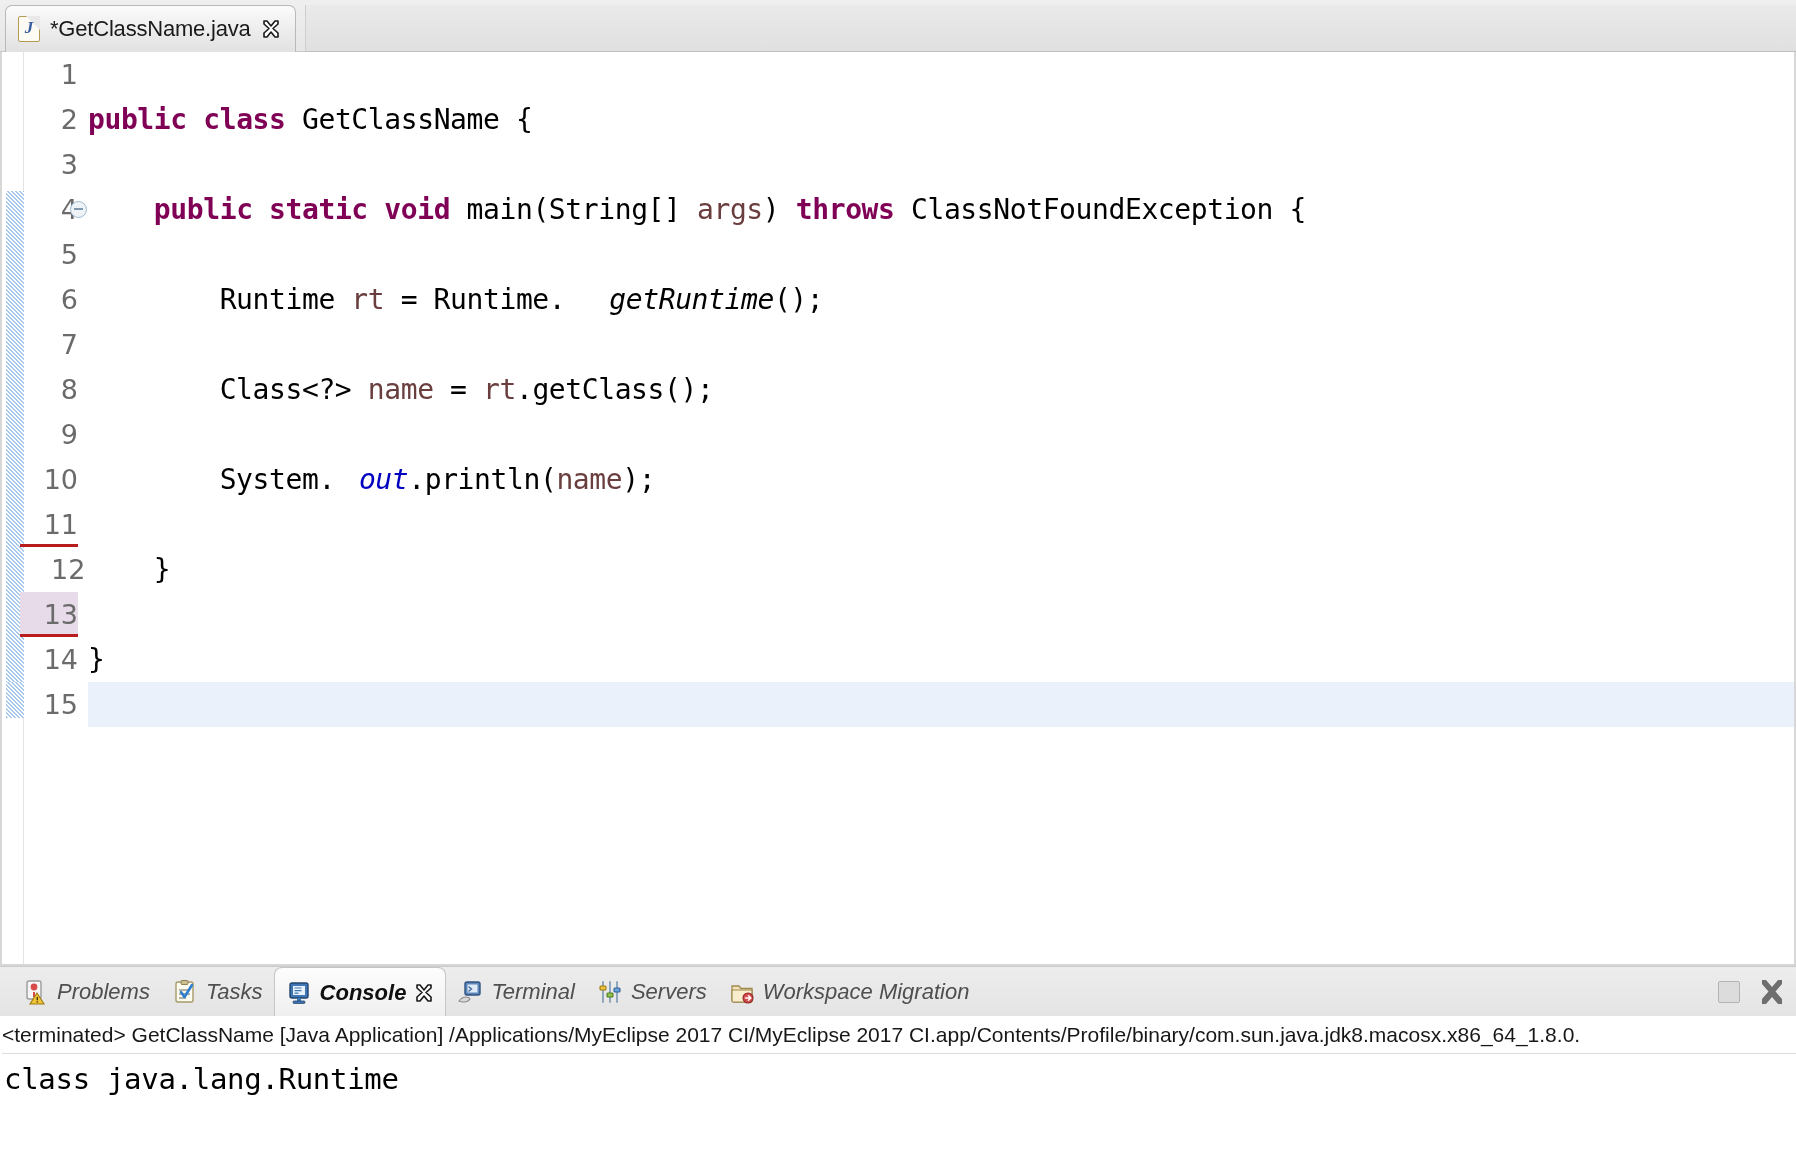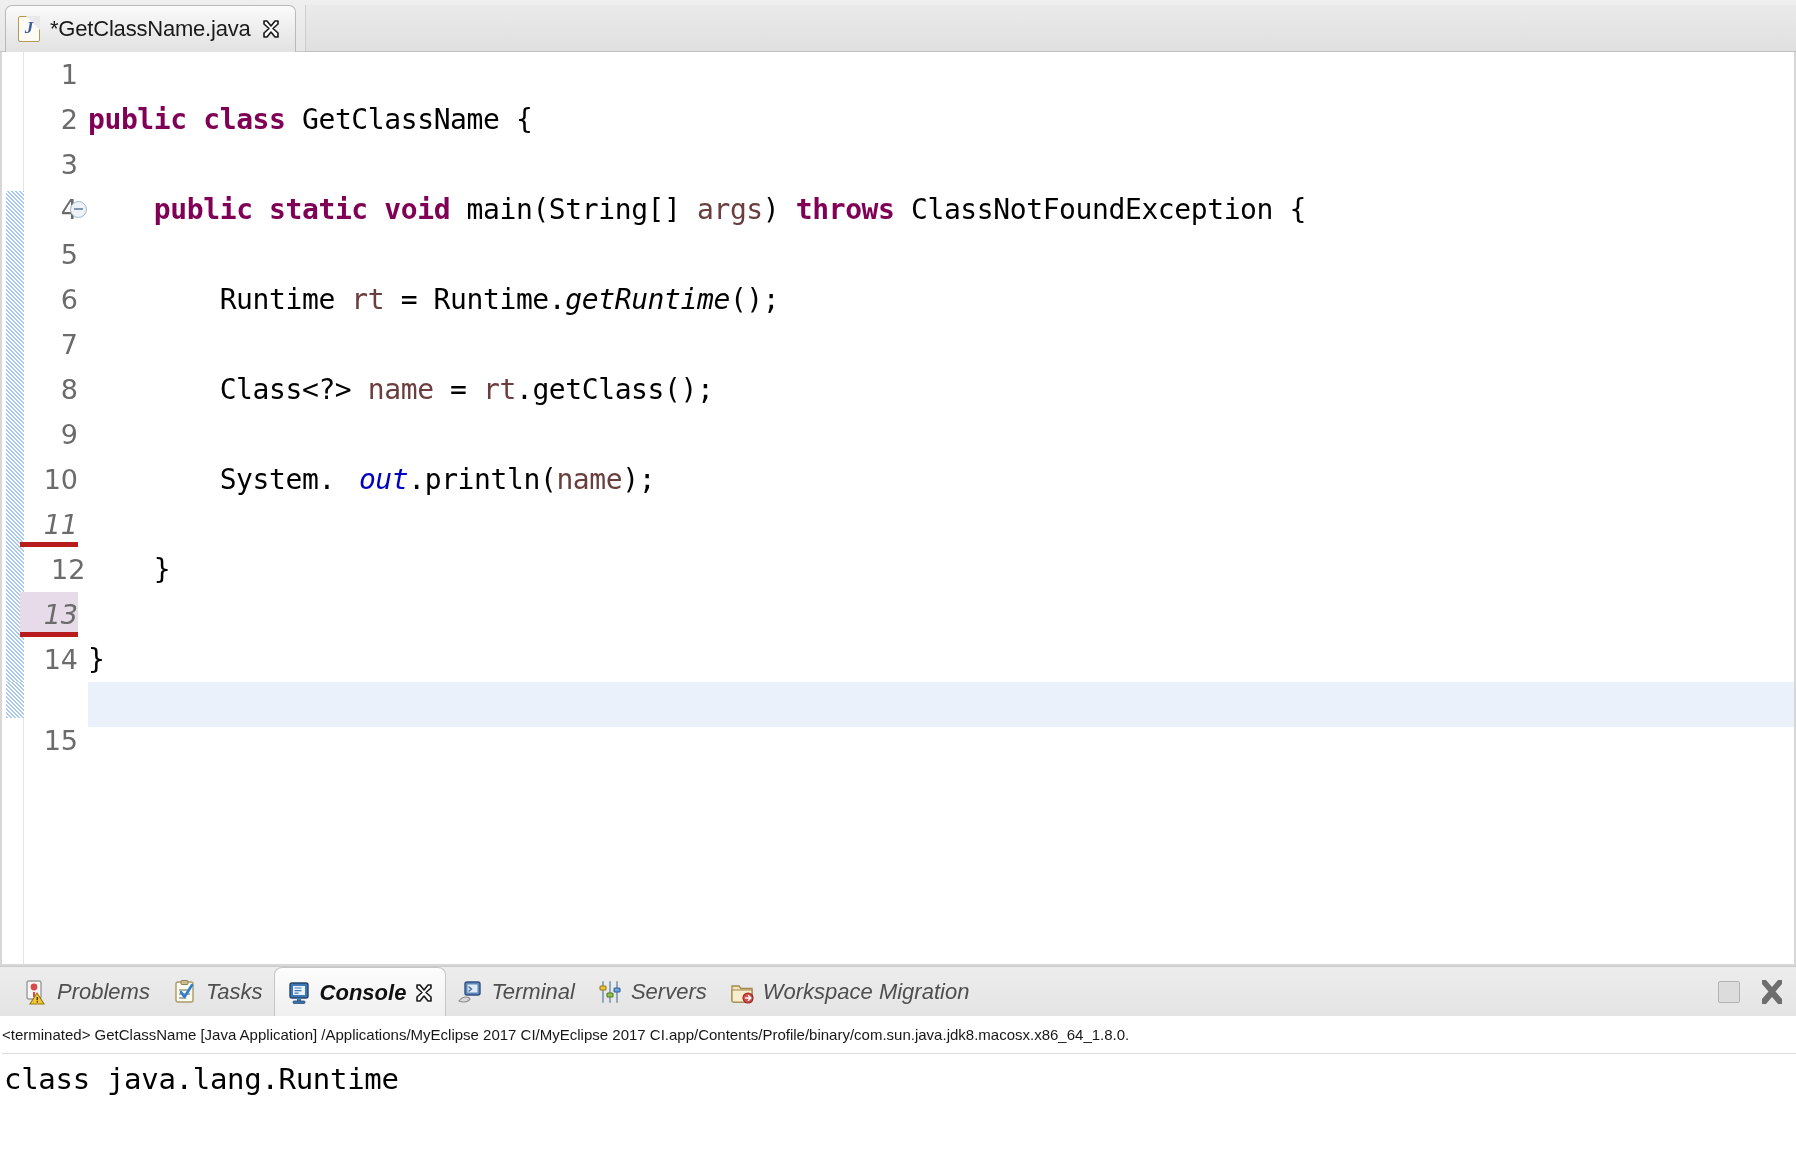--- a/index.html
+++ b/index.html
@@ -136,21 +136,21 @@
     right: 10px;
     width: 58px;
     text-align: right;
     font-family: "DejaVu Sans", sans-serif;
     font-size: 27px;
     color: #6b6b6b;
     line-height: 45px;
     height: 45px;
   }
   .ln.hl { background: #e8dbe9; }
-  .ln.sep { border-bottom: 5px solid #b91c1c; font-style: italic; }
+  .ln.sep { border-bottom: 3px solid #b91c1c; }
 
   .fold-marker {
     position: absolute;
     width: 17px; height: 17px;
     border: 1.5px solid #9fb8cf;
     border-radius: 50%;
     background: #eef3f8;
   }
   .fold-marker::after {
     content: "";
@@ -174,21 +174,21 @@
   .caret-line {
     position: absolute;
     left: 0; right: 0;
     height: 45px;
     background: #eaf1fb;
   }
 
   .kw   { color: #7f0055; font-weight: bold; }
   .var  { color: #6a3e3e; }
   .sfld { color: #0000c0; font-style: italic; margin-left: 24px; }
-  .smth { color: #000000; font-style: italic; }
+  .smth { color: #000000; font-style: italic; margin-left: 44px; }
 
   
   .bottom {
     position: absolute;
     left: 0; top: 966px;
     width: 1796px;
     height: 196px;
     background: #ffffff;
   }
   .view-tabstrip {
@@ -250,21 +250,21 @@
     background: #ffffff;
     overflow: hidden;
   }
   .console-header {
     position: absolute;
     left: 2px; top: 0;
     width: 1794px;
     height: 38px;
     line-height: 38px;
     font-family: "Liberation Sans", sans-serif;
-    font-size: 15px;
+    font-size: 21px;
     color: #171717;
     white-space: nowrap;
     overflow: hidden;
     border-bottom: 1px solid #dcdcdc;
   }
   .console-out {
     position: absolute;
     left: 4px; top: 46px;
     font-family: "DejaVu Sans Mono", monospace;
     font-size: 29px;
@@ -307,21 +307,21 @@
       <div class="ln" style="top:180px;">5</div>
       <div class="ln" style="top:225px;">6</div>
       <div class="ln" style="top:270px;">7</div>
       <div class="ln" style="top:315px;">8</div>
       <div class="ln" style="top:360px;">9</div>
       <div class="ln" style="top:405px;">10</div>
       <div class="ln sep" style="top:450px;">11</div>
       <div class="ln" style="top:495px;padding-left:31px;">12</div>
       <div class="ln hl sep" style="top:540px;">13</div>
       <div class="ln" style="top:585px;">14</div>
-      <div class="ln" style="top:666px;">15</div>
+      <div class="ln" style="top:630px;">15</div>
 
       <div class="fold-marker" style="top:149px; left:46px;"></div>
     </div>
 
     <div class="code-area">
       <div class="caret-line" style="top:630px;"></div>
 
       <div class="cl" style="top:0px;"></div>
 
       <div class="cl" style="top:45px;"><span class="kw">public</span><span> </span><span class="kw">class</span><span> GetClassName {</span></div>

